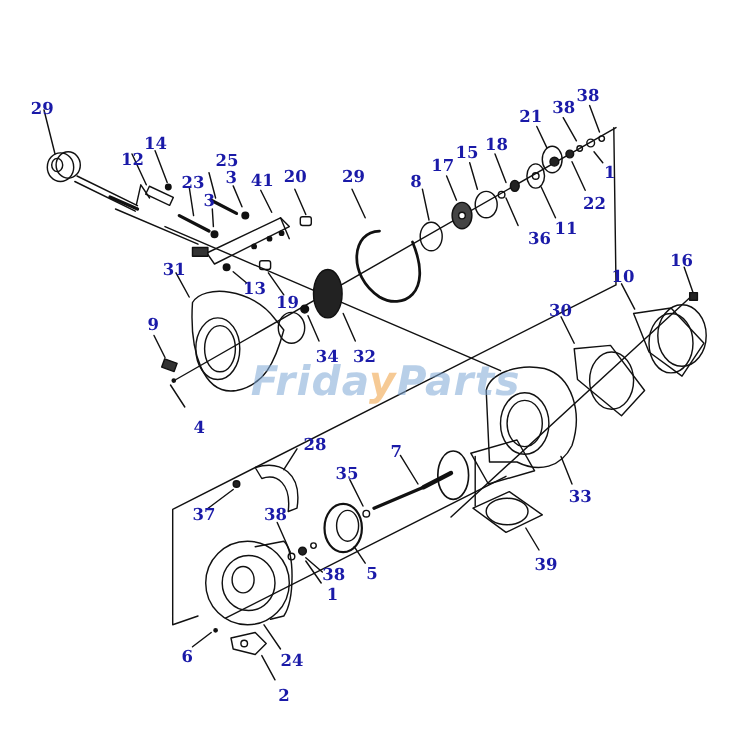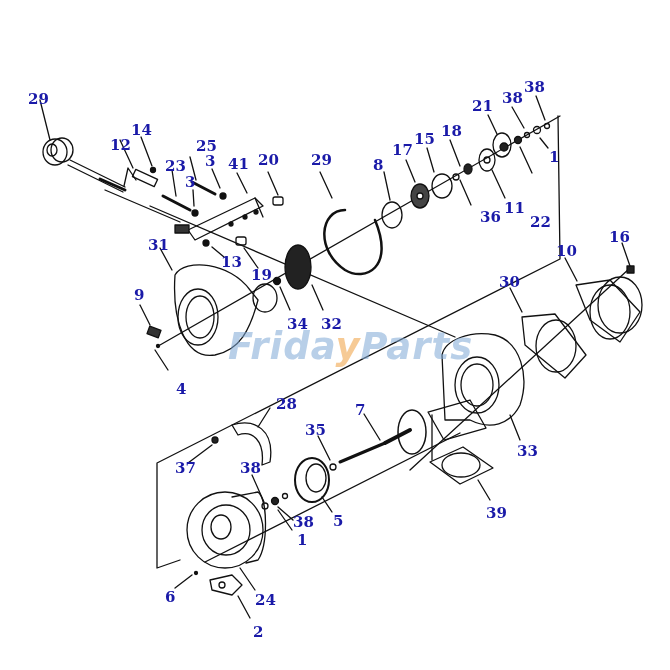--- a/index.html
+++ b/index.html
@@ -213,21 +213,21 @@
       <span class="lbl" style="left: 258px; top: 153px;">20</span>
       <span class="lbl" style="left: 311px; top: 153px;">29</span>
       <span class="lbl" style="left: 373px; top: 158px;">8</span>
       <span class="lbl" style="left: 392px; top: 143px;">17</span>
       <span class="lbl" style="left: 414px; top: 132px;">15</span>
       <span class="lbl" style="left: 441px; top: 124px;">18</span>
       <span class="lbl" style="left: 472px; top: 99px;">21</span>
       <span class="lbl" style="left: 502px; top: 91px;">38</span>
       <span class="lbl" style="left: 524px; top: 80px;">38</span>
       <span class="lbl" style="left: 549px; top: 150px;">1</span>
-      <span class="lbl" style="left: 530px; top: 178px; margin-top: 37px;">22</span>
+      <span class="lbl" style="left: 530px; top: 178px;">22</span>
       <span class="lbl" style="left: 480px; top: 210px;">36</span>
       <span class="lbl" style="left: 504px; top: 201px;">11</span>
       <span class="lbl" style="left: 148px; top: 238px;">31</span>
       <span class="lbl" style="left: 221px; top: 255px;">13</span>
       <span class="lbl" style="left: 251px; top: 268px;">19</span>
       <span class="lbl" style="left: 609px; top: 230px;">16</span>
       <span class="lbl" style="left: 556px; top: 244px;">10</span>
       <span class="lbl" style="left: 499px; top: 275px;">30</span>
       <span class="lbl" style="left: 134px; top: 288px;">9</span>
       <span class="lbl" style="left: 287px; top: 317px;">34</span>

